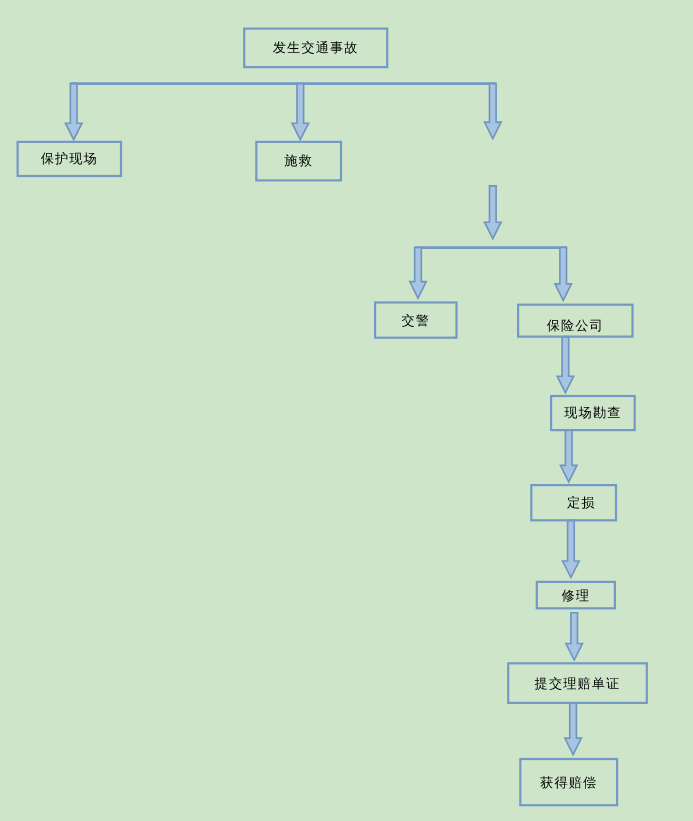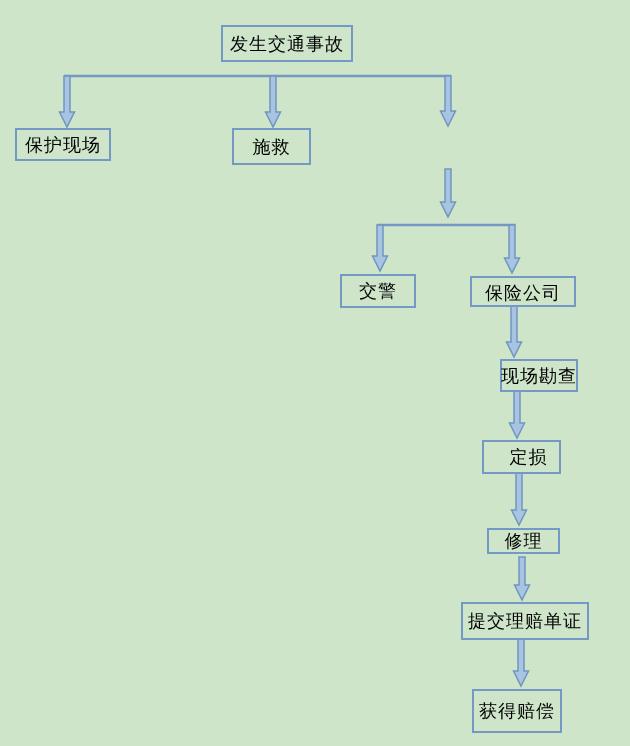--- a/index.html
+++ b/index.html
@@ -34,21 +34,21 @@
     stroke-linejoin: miter;
   }
   .node {
     position: absolute;
     box-sizing: border-box;
     border: 2px solid #7399c4;
     background: transparent;
     display: flex;
     align-items: center;
     justify-content: center;
-    font-size: 18px;
+    font-size: 12px;
     color: #000000;
     letter-spacing: 1px;
     white-space: nowrap;
   }
   .n-accident     { left: 221px; top: 25px;  width: 132px; height: 37px; }
   .n-protect      { left: 15px;  top: 128px; width: 96px;  height: 33px; }
   .n-rescue       { left: 232px; top: 128px; width: 79px;  height: 37px; }
   .n-report       { left: 413px; top: 128px; width: 80px;  height: 42px; }
   .n-police       { left: 340px; top: 274px; width: 76px;  height: 34px; align-items: center; }
   .n-insurance    { left: 470px; top: 276px; width: 106px; height: 31px; align-items: flex-end; }

